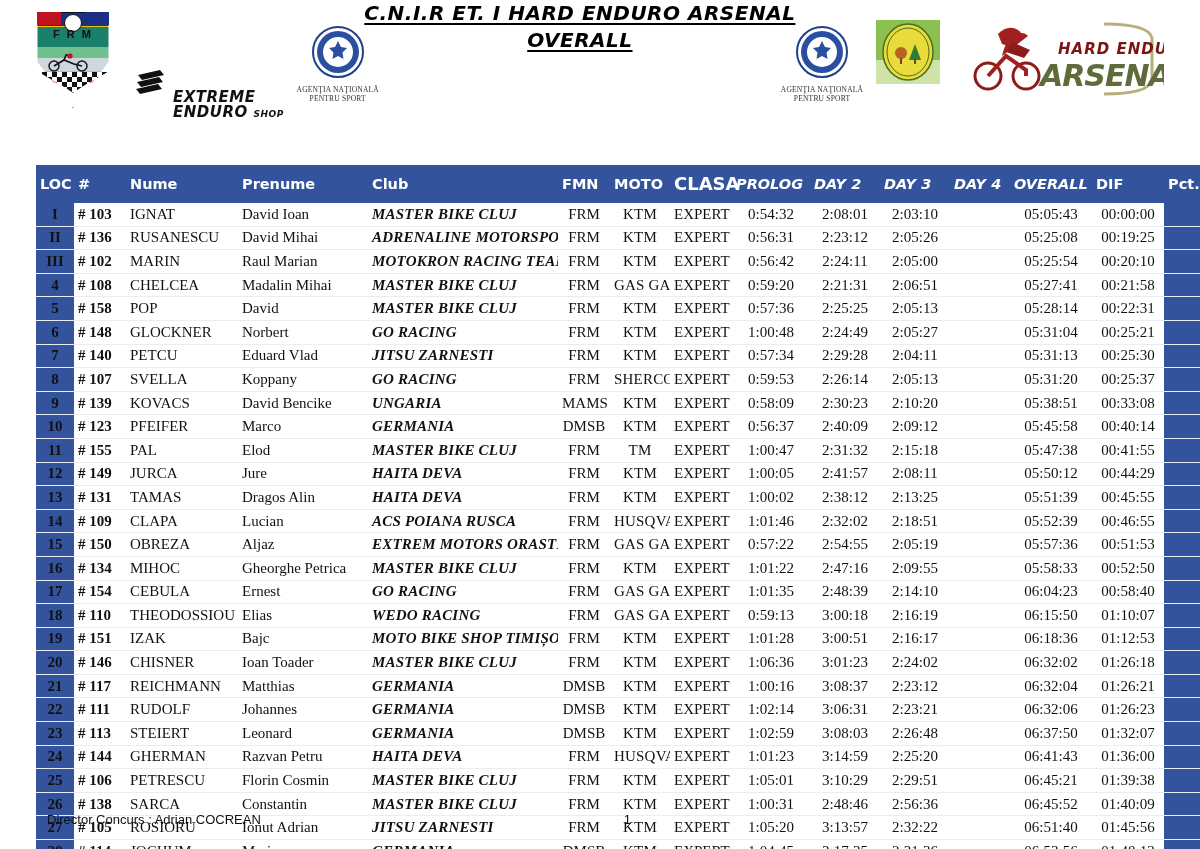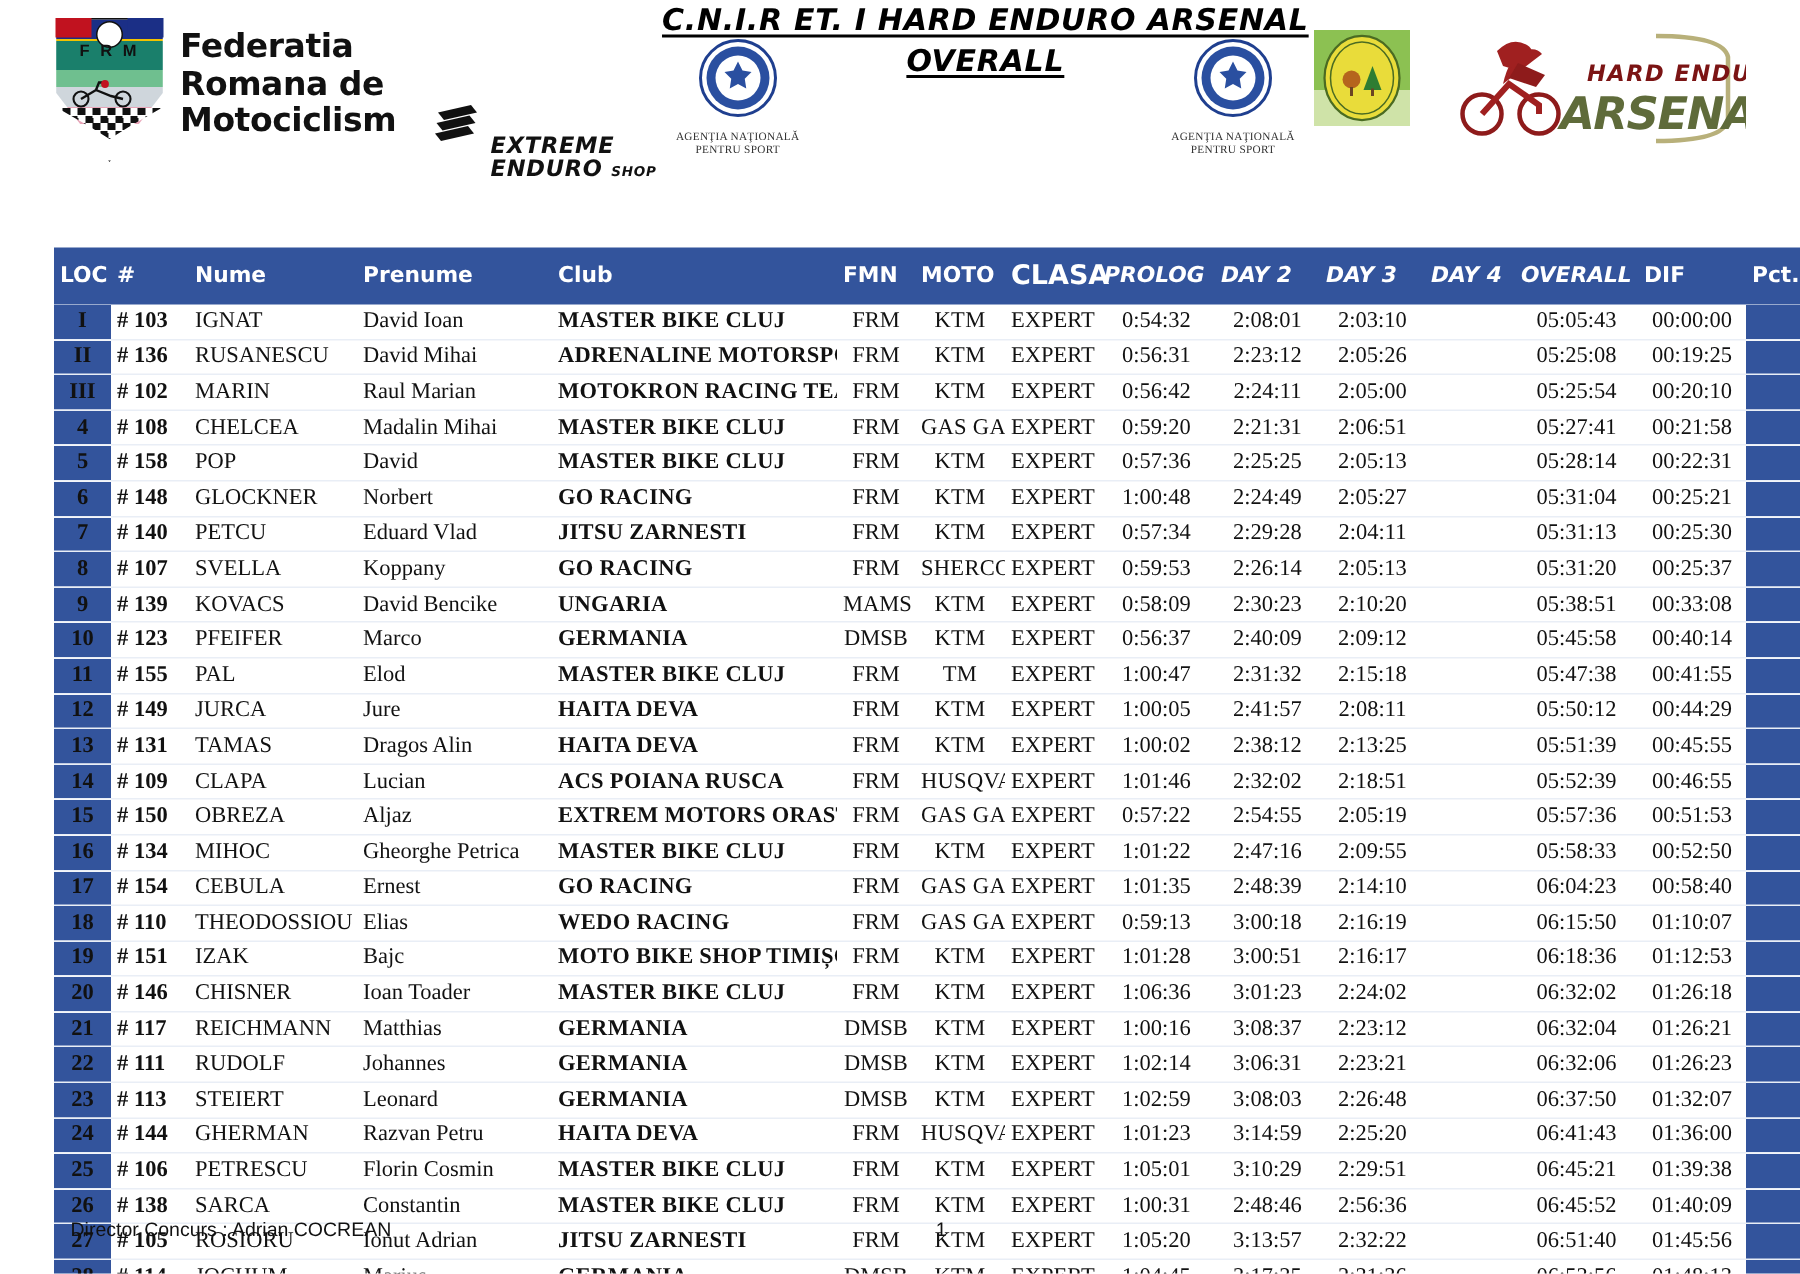--- a/index.html
+++ b/index.html
@@ -250,20 +250,21 @@
     color: #111;
     text-align: left;
     padding-left: 10px;
   }
   td.nume, td.prenume {
     font-family: "Liberation Serif", serif;
     font-size: 15.5px;
   }
   td.club {
     font-family: "DejaVu Sans", sans-serif;
+    font-style: italic;
     font-weight: 700;
     font-size: 11px;
     letter-spacing: 0.2px;
     color: #111;
     margin-left: 20px;
   }
   td.fmn {
     font-family: "Liberation Serif", serif;
     font-size: 14px;
     text-align: center;
@@ -332,25 +333,20 @@
       <div class="frm-dot"></div>
       <div class="frm-txt">F R M</div>
       <svg class="frm-bike" viewBox="0 0 46 20">
         <circle cx="8" cy="14" r="5" fill="none" stroke="#111" stroke-width="1.4"></circle>
         <circle cx="36" cy="14" r="5" fill="none" stroke="#111" stroke-width="1.4"></circle>
         <path d="M8 14 L18 8 L28 12 L36 14" fill="none" stroke="#111" stroke-width="1.6"></path>
         <path d="M18 8 L20 3 L26 3" fill="none" stroke="#111" stroke-width="1.6"></path>
         <circle cx="24" cy="4" r="2.6" fill="#c1121f"></circle>
       </svg>
       <div class="frm-check"></div>
-    </div>
-    <div class="frm-words">
-      <div>Federatia</div>
-      <div>Romana de</div>
-      <div>Motociclism</div>
     </div>
 
     <div class="ees-logo">
       <svg class="ees-mark" viewBox="0 0 34 30">
         <path d="M4 7 L26 2 L30 7 L8 12 Z" fill="#111"></path>
         <path d="M3 14 L25 9 L29 14 L7 19 Z" fill="#111"></path>
         <path d="M2 21 L24 16 L28 21 L6 26 Z" fill="#111"></path>
       </svg>
       <div class="ees-text">
         <div class="ees-l1">EXTREME</div>

